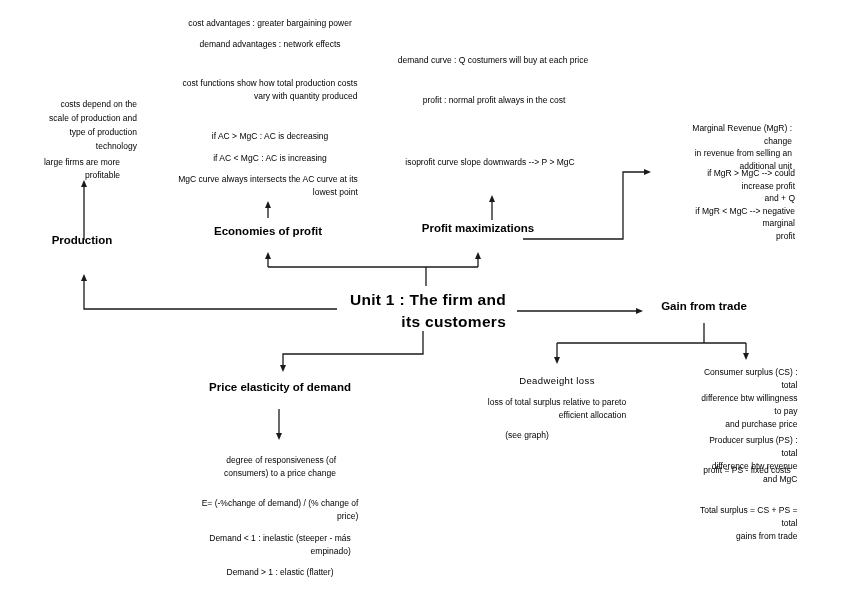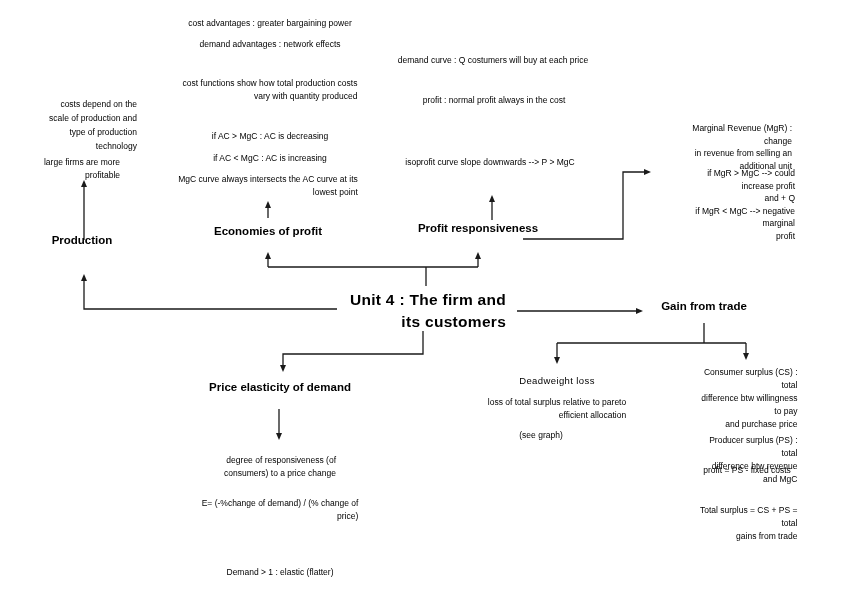--- a/index.html
+++ b/index.html
@@ -70,47 +70,49 @@
 vary with quantity produced</div>
   <div class="node body" style="left:270px;top:130px">if AC &gt; MgC : AC is decreasing</div>
   <div class="node body" style="left:270px;top:152px">if AC &lt; MgC : AC is increasing</div>
   <div class="node body" style="left:268px;top:173px">MgC curve always intersects the AC curve at its
 lowest point</div>
   <div class="node heading" style="left:268px;top:224px">Economies of profit</div>
 
   <div class="node body" style="left:493px;top:54px">demand curve : Q costumers will buy at each price</div>
   <div class="node body" style="left:494px;top:94px">profit : normal profit always in the cost</div>
   <div class="node body" style="left:490px;top:156px">isoprofit curve slope downwards --&gt; P &gt; MgC</div>
-  <div class="node heading" style="left:478px;top:221px">Profit responsiveness</div>
+  <div class="node heading" style="left:478px;top:221px">Profit maximizations</div>
 
   <div class="node body lh125" style="left:736px;top:122px">Marginal Revenue (MgR) : change
 in revenue from selling an
 additional unit</div>
   <div class="node body lh125" style="left:742px;top:167px">if MgR &gt; MgC --&gt; could increase profit
 and + Q
 if MgR &lt; MgC --&gt; negative marginal
 profit</div>
 
-  <div class="node title" style="left:428px;top:289px">Unit 4 : The firm and
+  <div class="node title" style="left:428px;top:289px">Unit 1 : The firm and
 its customers</div>
 
   <div class="node heading" style="left:704px;top:299px">Gain from trade</div>
   <div class="node mid" style="left:557px;top:374px">Deadweight loss</div>
   <div class="node body" style="left:557px;top:396px">loss of total surplus relative to pareto
 efficient allocation</div>
-  <div class="node body" style="left:541px;top:429px">(see graph)</div>
+  <div class="node body" style="left:527px;top:429px">(see graph)</div>
   <div class="node body" style="left:747px;top:366px">Consumer surplus (CS) : total
 difference btw willingness to pay
 and purchase price</div>
   <div class="node body" style="left:747px;top:434px">Producer surplus (PS) : total
 difference btw revenue and MgC</div>
   <div class="node body" style="left:747px;top:464px">profit = PS - fixed costs</div>
   <div class="node body" style="left:747px;top:504px">Total surplus = CS + PS = total
 gains from trade</div>
 
   <div class="node heading" style="left:280px;top:380px">Price elasticity of demand</div>
   <div class="node body" style="left:280px;top:454px">degree of responsiveness (of
 consumers) to a price change</div>
   <div class="node body" style="left:280px;top:497px">E= (-%change of demand) / (% change of
 price)</div>
+  <div class="node body" style="left:280px;top:532px">Demand &lt; 1 : inelastic (steeper - más
+empinado)</div>
   <div class="node body" style="left:280px;top:566px">Demand &gt; 1 : elastic (flatter)</div>
 
 </div>
 
 </body></html>

